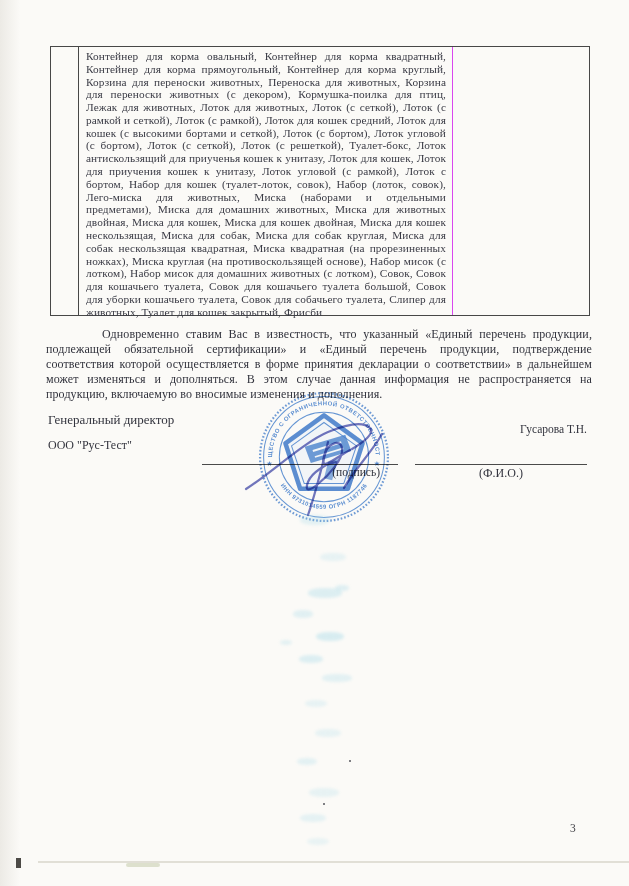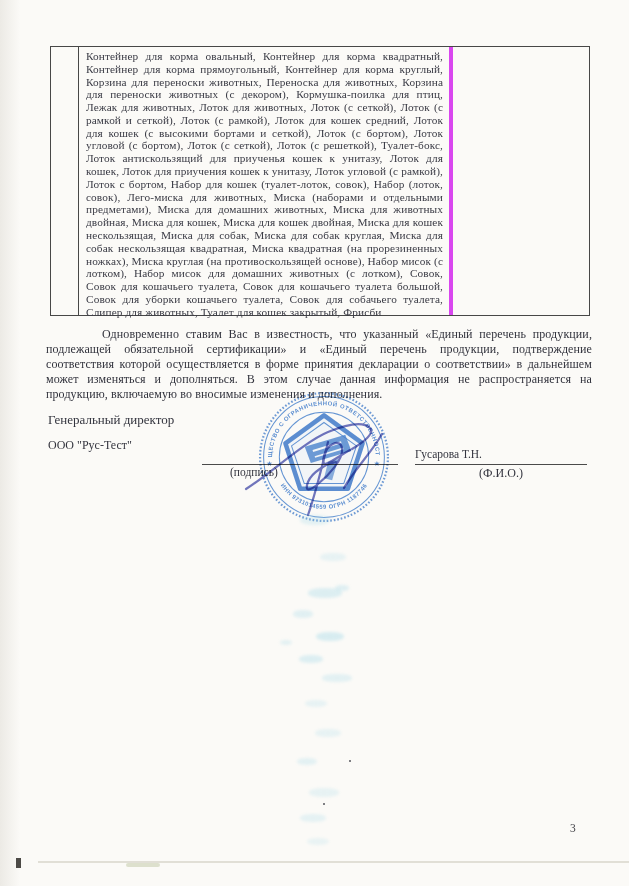--- a/index.html
+++ b/index.html
@@ -16,39 +16,39 @@
   .edge-bottom{left:38px;top:861px;width:591px;height:2px;background:#dcd9d0;opacity:.85;}
   .corner-mark{left:16px;top:858px;width:5px;height:10px;background:#4c4a46;}
   .green-smudge{left:126px;top:863px;width:34px;height:4px;background:#d6d9c2;opacity:.8;border-radius:2px;}
   
   .doc-table{
     left:50px;top:46px;width:540px;height:270px;
     display:flex;border:1px solid #474747;box-sizing:border-box;
   }
   .doc-table .c1{width:27px;border-right:1px solid #474747;}
   .doc-table .c2{
-    width:374px;border-right:4px solid #d946ef;box-sizing:border-box;
+    width:374px;border-right:1px solid #d946ef;box-sizing:border-box;
     padding:3px 6px 0 7px;
     font-size:11.3px;line-height:12.78px;text-align:justify;
     color:#3a3b45;letter-spacing:.1px;
   }
   .doc-table .c3{flex:1;}
   
   .body-par{
     left:46px;top:327px;width:546px;
     font-size:12px;line-height:14.9px;text-align:justify;
     text-indent:56px;color:#31323c;letter-spacing:.1px;
   }
   .sig-title{left:48px;top:412px;font-size:13px;color:#33343e;}
   .sig-company{left:48px;top:438px;font-size:12px;color:#33343e;}
   
   .line{border-top:1px solid #4a4a4a;height:0;}
   .sig-line{left:202px;top:464px;width:196px;}
-  .sig-caption{left:230px;top:466px;width:150px;text-align:left;font-size:11.5px;color:#33343e;}
-  .fio-name{left:415px;top:448px;width:172px;text-align:left;font-size:11.5px;color:#33343e;}
+  .sig-caption{left:230px;top:466px;width:150px;text-align:right;font-size:11.5px;color:#33343e;}
+  .fio-name{left:415px;top:423px;width:172px;text-align:right;font-size:11.5px;color:#33343e;}
   .fio-line{left:415px;top:464px;width:172px;}
   .fio-caption{left:415px;top:466px;width:172px;text-align:center;font-size:12px;color:#33343e;}
   
   .stamp-wrap{left:256px;top:389px;width:136px;height:136px;mix-blend-mode:multiply;opacity:.92;}
   .ink-wrap{left:232px;top:412px;width:180px;height:115px;mix-blend-mode:multiply;}
   .stamp-arc{font-family:"Liberation Sans","DejaVu Sans",sans-serif;font-weight:bold;}
   
   .smudge{position:absolute;background:#8fd0e4;border-radius:45%;filter:blur(1.4px);}
   .speck{position:absolute;background:#56565c;width:2px;height:2px;border-radius:50%;}
   .page-num{left:570px;top:822px;font-size:11.5px;color:#3c3c42;}

